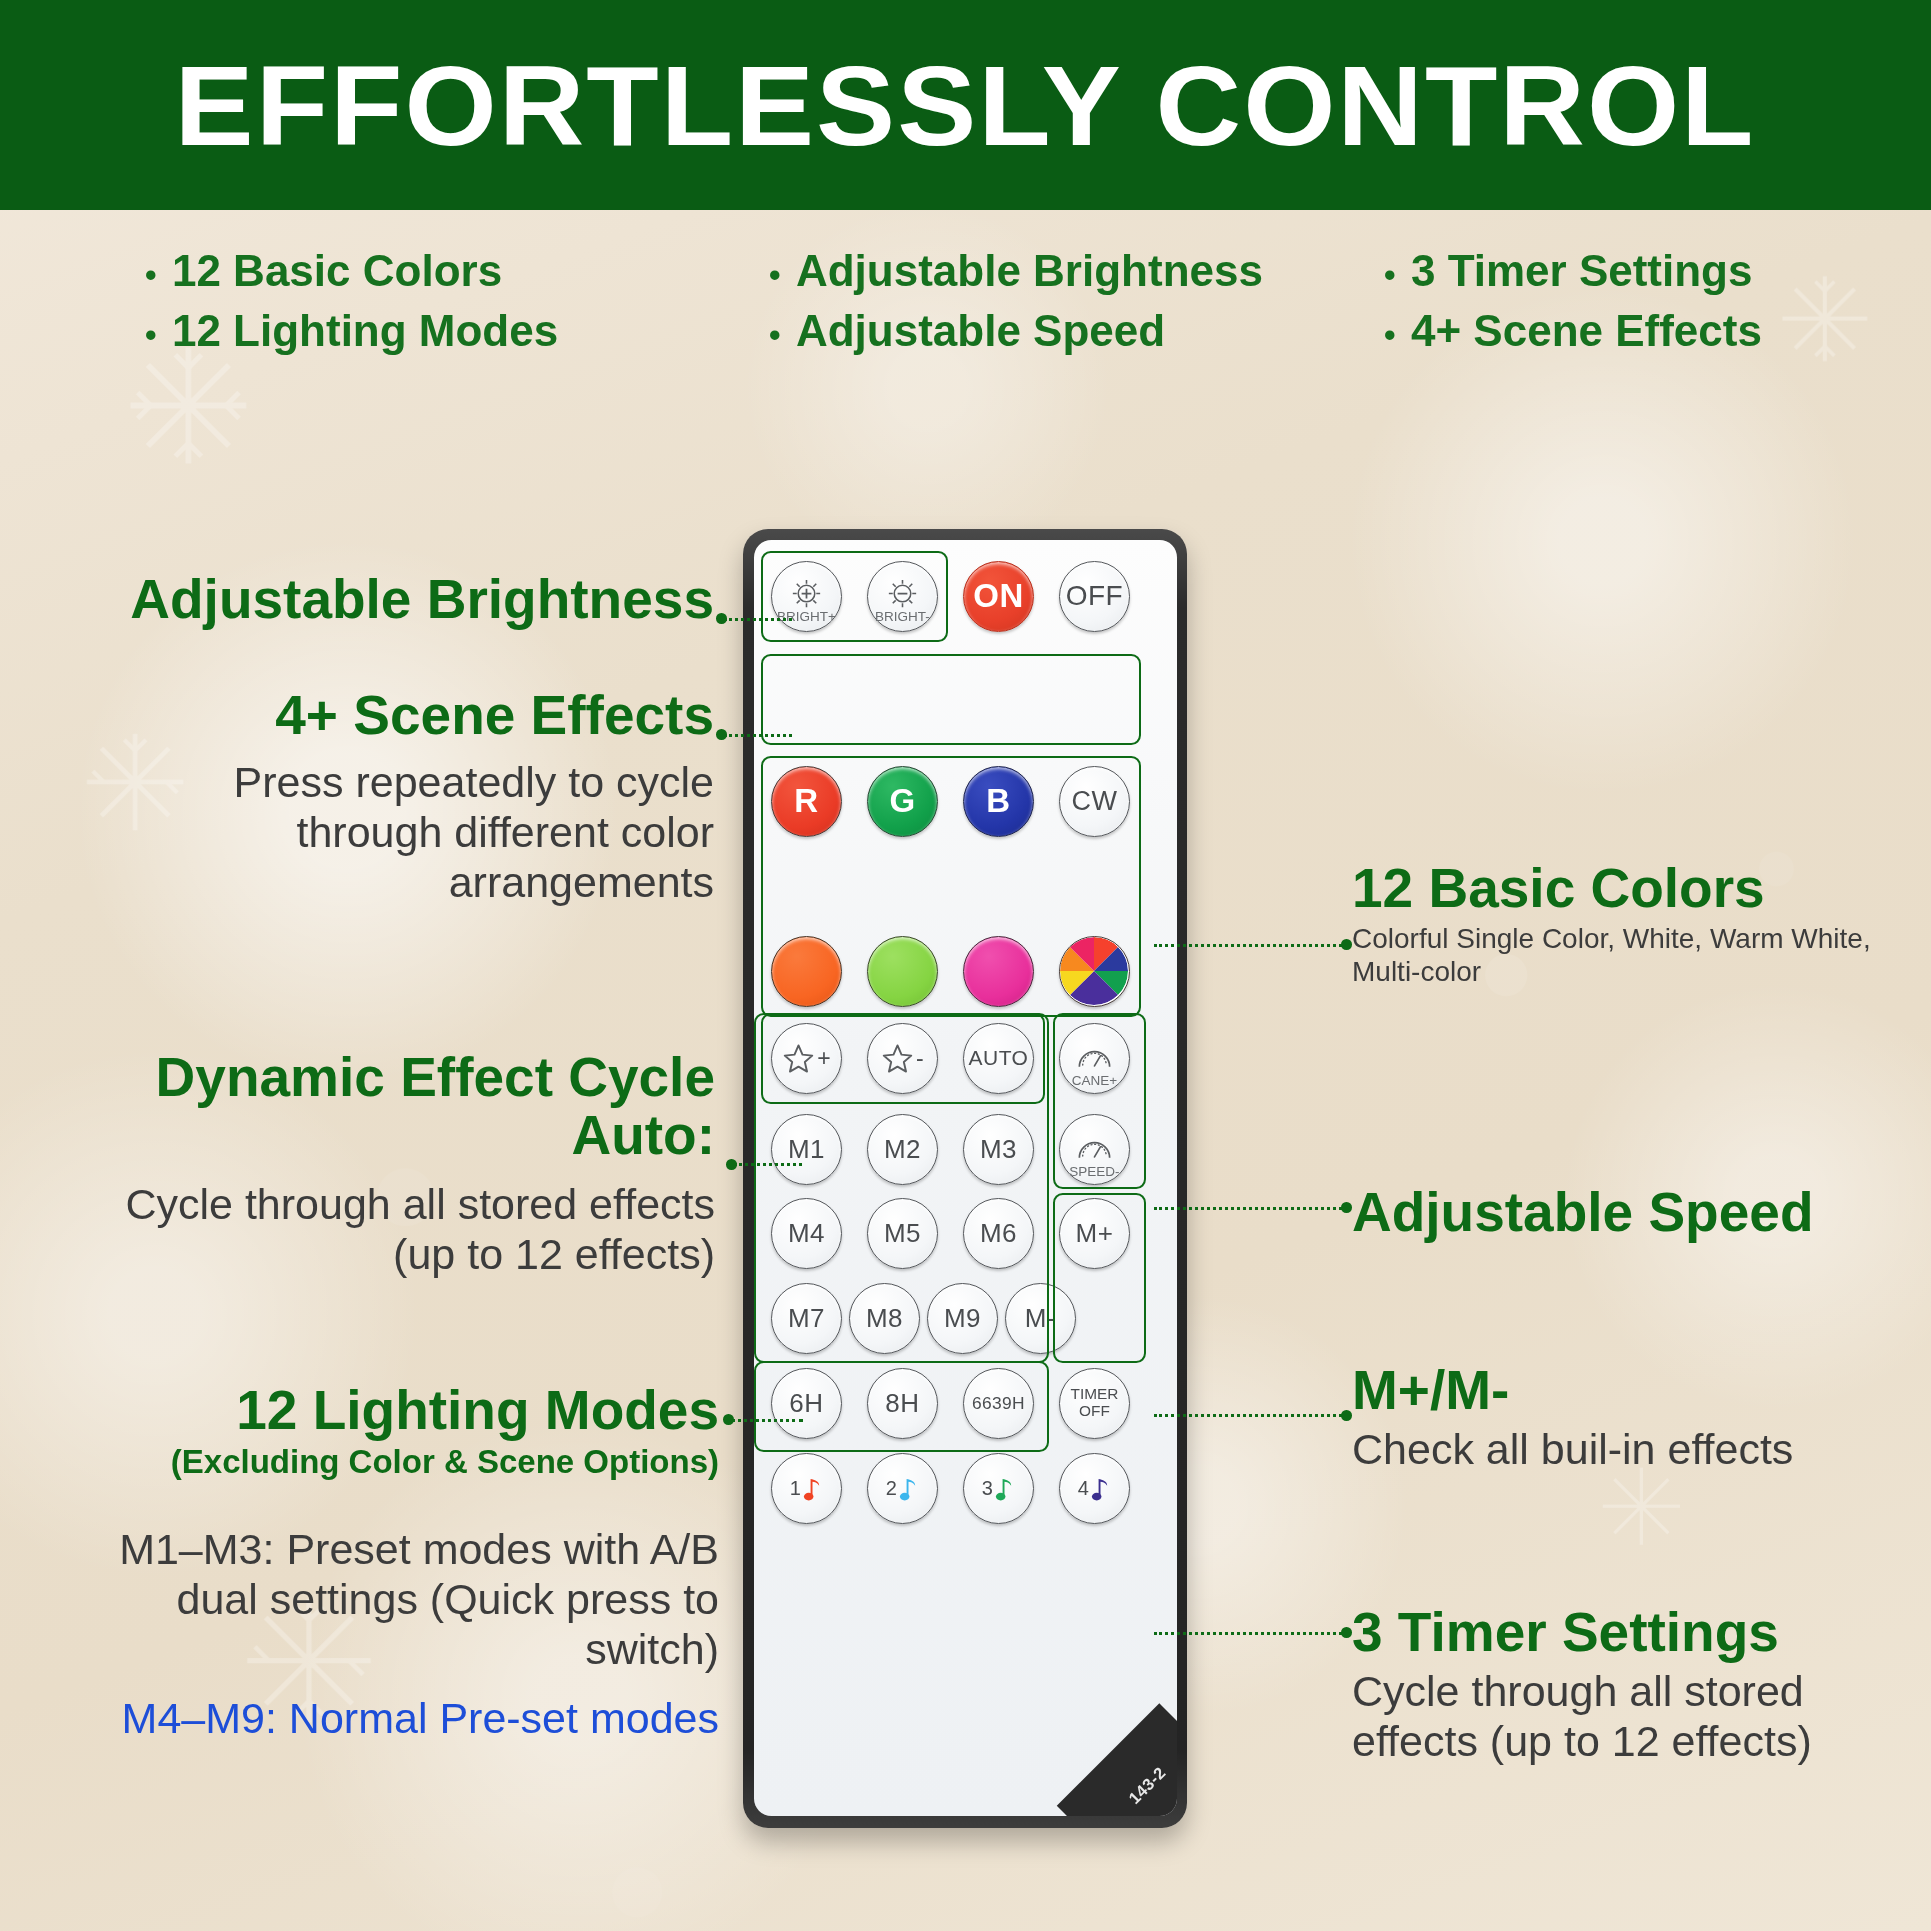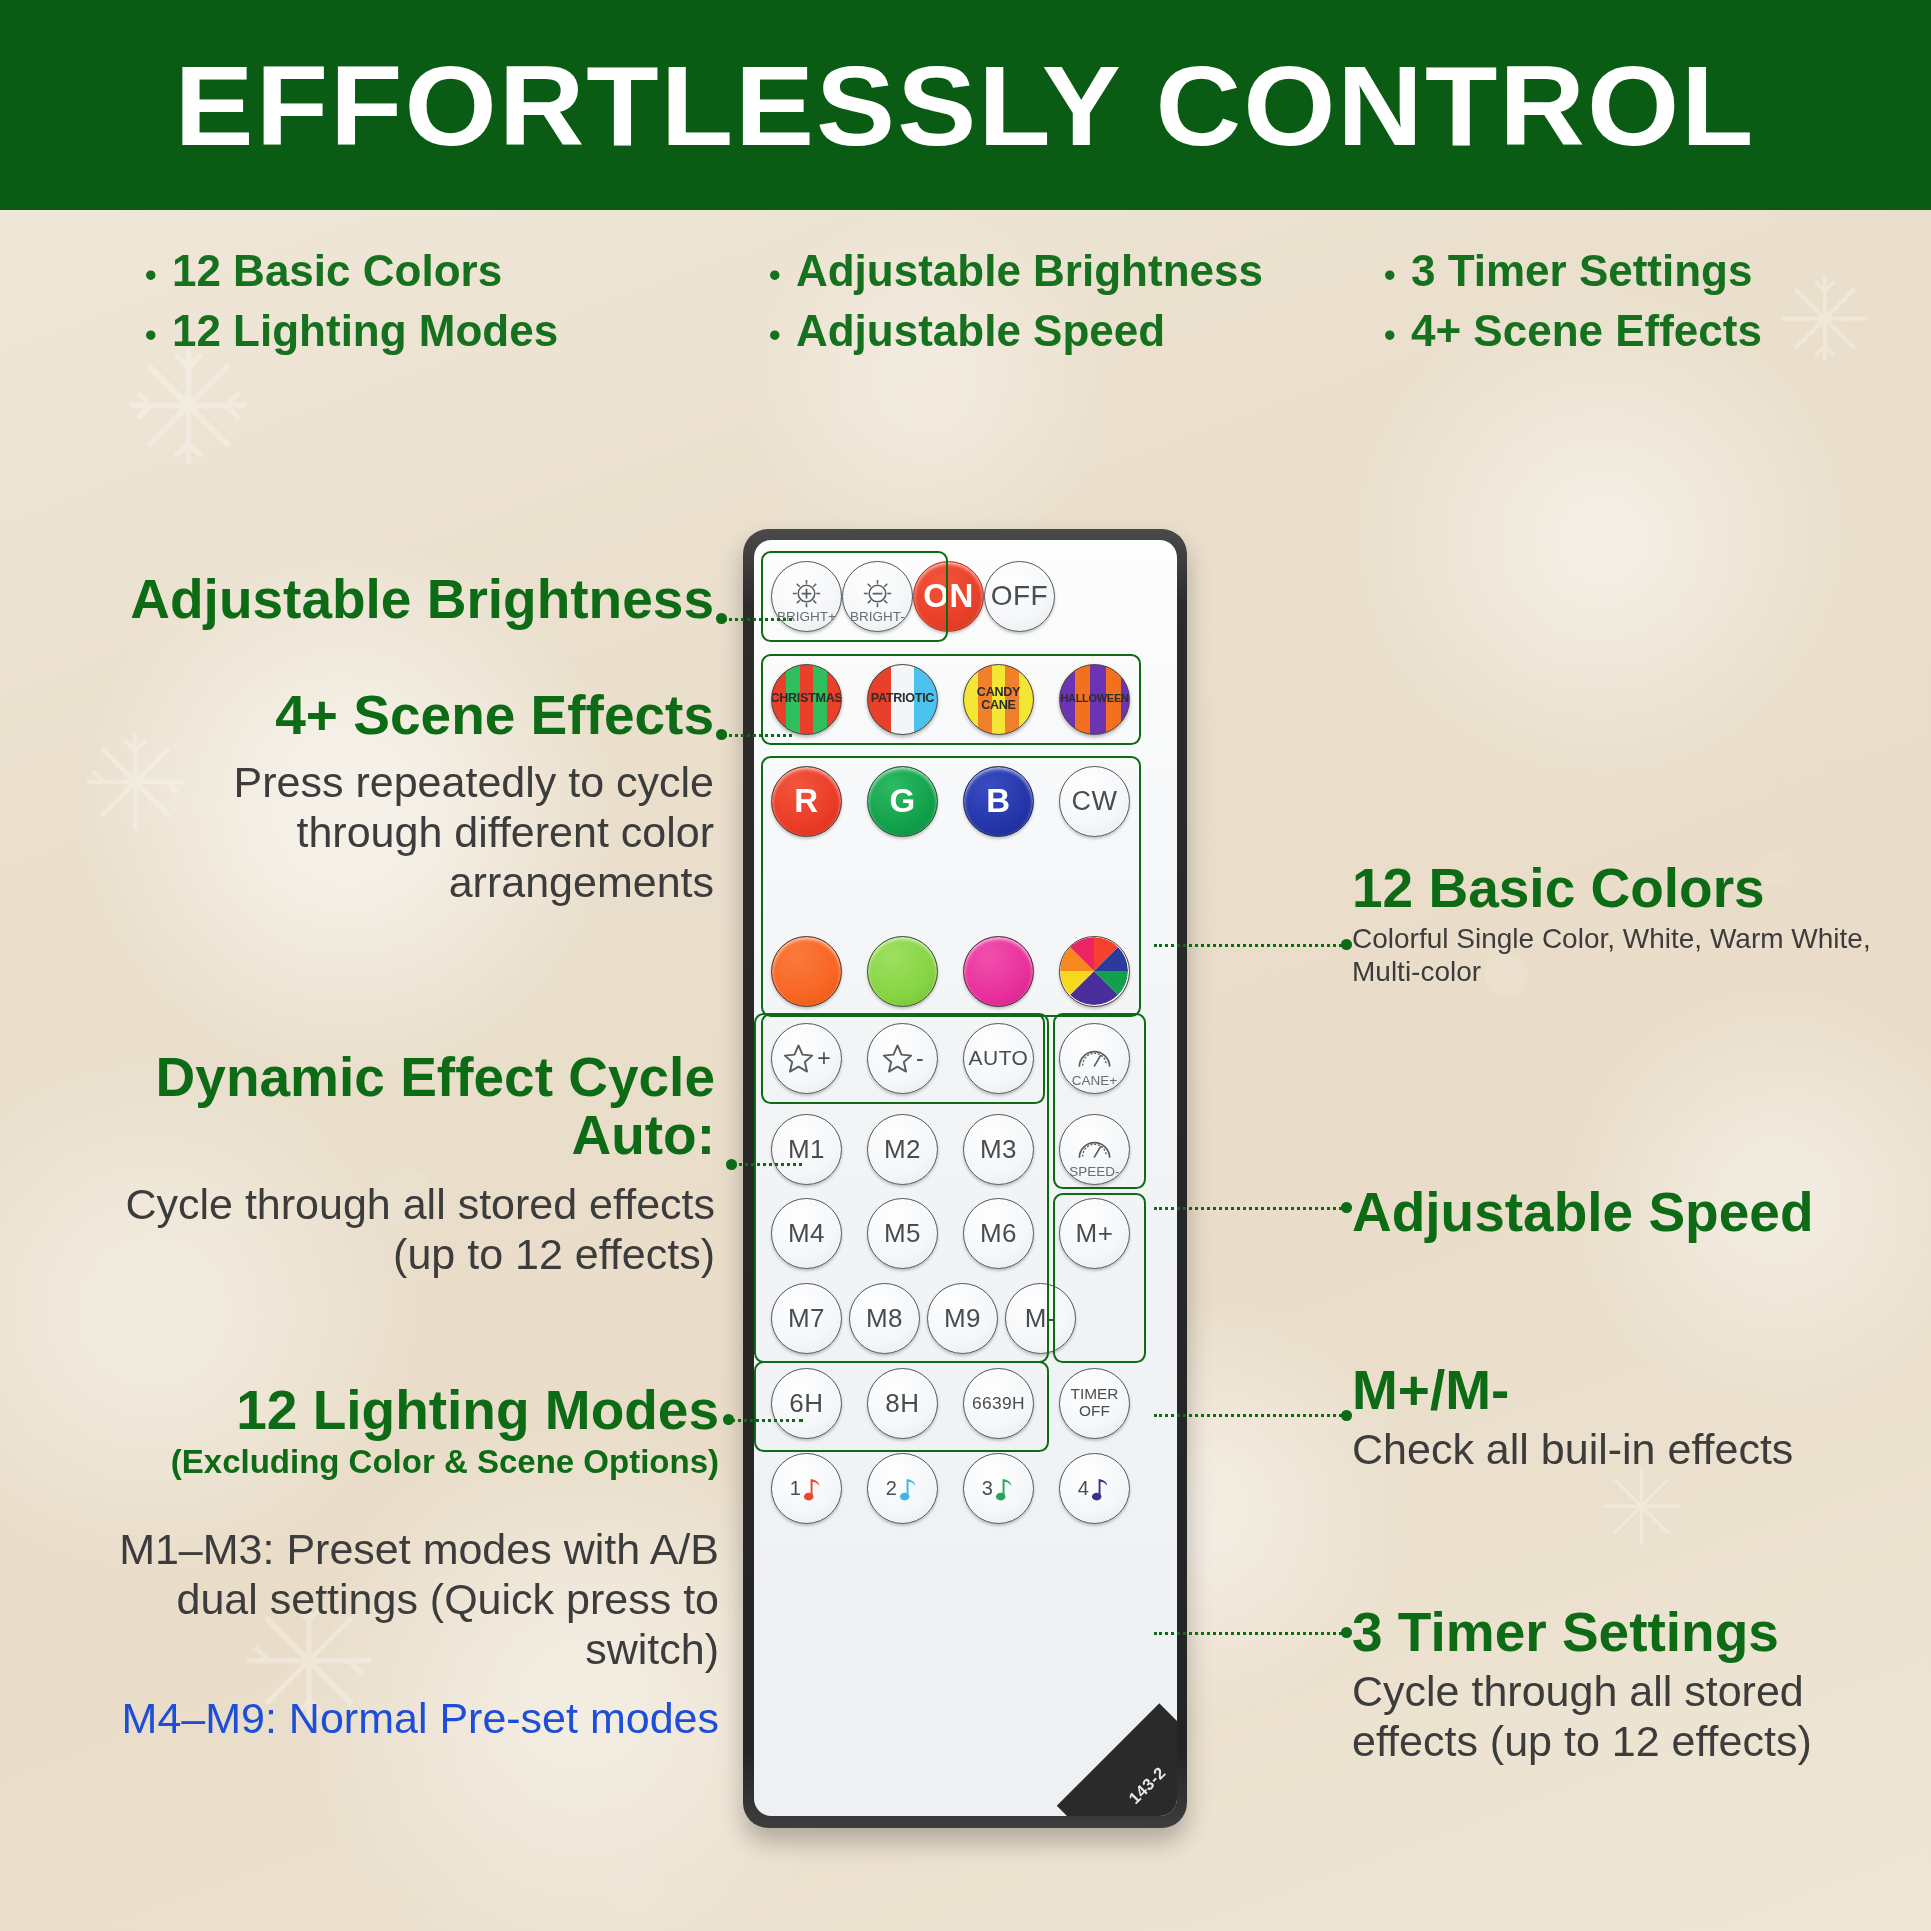--- a/index.html
+++ b/index.html
@@ -283,21 +283,21 @@
 
 <div class="leader" style="left:1154px; top:1414px; width:193px;"></div>
 <div class="leader-dot" style="left:1341px; top:1410px;"></div>
 
 <div class="leader" style="left:1154px; top:1632px; width:193px;"></div>
 <div class="leader-dot" style="left:1341px; top:1627px;"></div>
 
 <div id="remote">
   <div id="remote-face">
 
-    <div class="btn-row" style="left:17.4px; top:21px; ">
+    <div class="btn-row" style="left:17.4px; top:21px; gap:25px;">
       <div class="key white">
         <svg class="sun-icon" viewBox="0 0 40 40">
           <circle cx="20" cy="18" r="8.5" fill="none" stroke="#5a5d60" stroke-width="1.6"></circle>
           <path d="M20,13 L20,23 M15,18 L25,18" stroke="#5a5d60" stroke-width="1.8"></path>
           <g stroke="#5a5d60" stroke-width="1.6">
             <path d="M20,4 L20,8"></path>
               <path d="M20,28 L20,32"></path>
             <path d="M6,18 L10,18"></path>
               <path d="M30,18 L34,18"></path>
             <path d="M10,8 L13,11"></path>
@@ -326,35 +326,20 @@
         <span class="key-sub">BRIGHT-</span>
       </div>
       <div class="key plain" style="background:radial-gradient(circle at 38% 28%,#f2543a,#e8402a 60%,#cf3520); border-color:#b93320;">
         <span class="key-label white-txt">ON</span>
       </div>
       <div class="key white">
         <span class="key-label" style="font-size:28px;">OFF</span>
       </div>
     </div>
 
-    <div class="btn-row" style="left:17.4px; top:124px; gap:25px;">
-      <div class="scene" style="background:repeating-linear-gradient(90deg,#e8402a 0 20%,#2fbf5c 20% 40%,#e8402a 40% 60%,#2fbf5c 60% 80%,#e8402a 80% 100%);">
-        <span class="scene-text">CHRISTMAS</span>
-      </div>
-      <div class="scene" style="background:linear-gradient(90deg,#e8402a 0 34%,#f3f6f8 34% 67%,#4cc3ef 67% 100%);">
-        <span class="scene-text">PATRIOTIC</span>
-      </div>
-      <div class="scene" style="background:repeating-linear-gradient(90deg,#f3e634 0 20%,#f0812a 20% 40%,#f3e634 40% 60%,#f0812a 60% 80%,#f3e634 80% 100%);">
-        <span class="scene-text" style="white-space:pre-line;">CANDY
-CANE</span>
-      </div>
-      <div class="scene" style="background:repeating-linear-gradient(90deg,#6b34b5 0 22%,#f2701e 22% 44%,#6b34b5 44% 66%,#f2701e 66% 88%,#6b34b5 88% 100%);">
-        <span class="scene-text" style="font-size:11px;">HALLOWEEN</span>
-      </div>
-    </div>
 
     <div class="btn-row" style="left:17.4px; top:226px; gap:25px;">
       <div class="key plain" style="background:radial-gradient(circle at 36% 28%,#f2553d,#ea3b26 62%,#cf2e1c); border-color:#4a3d3a;">
         <span class="key-label white-txt">R</span>
       </div>
       <div class="key plain" style="background:radial-gradient(circle at 36% 28%,#2eb963,#11a04a 62%,#0c8a3d); border-color:#2d4a38;">
         <span class="key-label white-txt">G</span>
       </div>
       <div class="key plain" style="background:radial-gradient(circle at 36% 28%,#3a4dc0,#2335a8 62%,#1b2a8c); border-color:#22284f;">
         <span class="key-label white-txt">B</span>

